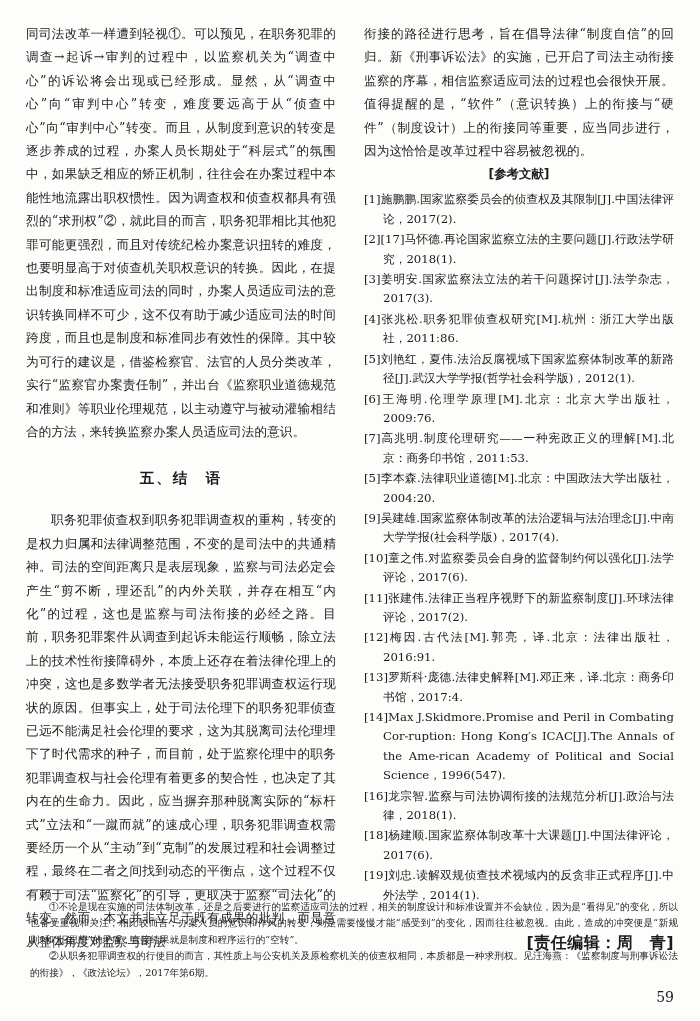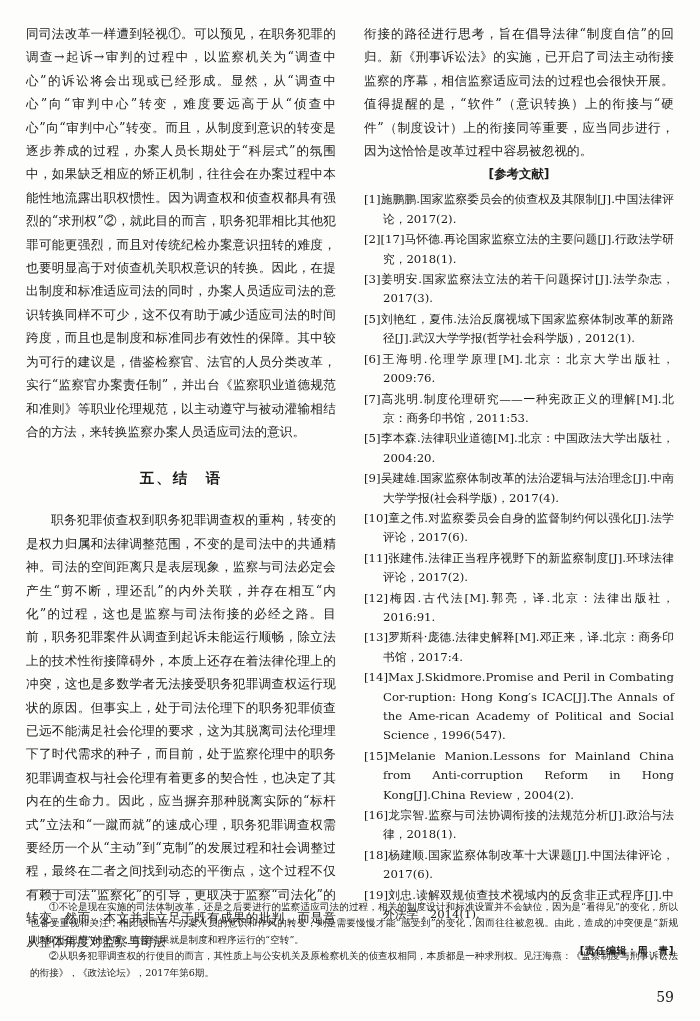--- a/index.html
+++ b/index.html
@@ -76,23 +76,23 @@
     padding-left: 19px;
     text-indent: -19px;
     margin: 0 0 1px 0;
     word-break: break-word;
   }
   .ref-item.latin {
     word-break: normal;
   }
 
   .editor-line {
-    margin-top: 20px;
+    margin-top: 28px;
     text-align: right;
-    font-size: 10px;
+    font-size: 16px;
     font-weight: bold;
     font-family: "DejaVu Sans", "Liberation Sans", sans-serif;
     letter-spacing: 0.5px;
   }
 
   
   .footnotes {
     position: absolute;
     left: 30px;
     top: 889px;
@@ -142,31 +142,31 @@
 
     <div class="col">
       <p class="body-p">衔接的路径进行思考，旨在倡导法律“制度自信”的回归。新《刑事诉讼法》的实施，已开启了司法主动衔接监察的序幕，相信监察适应司法的过程也会很快开展。值得提醒的是，“软件”（意识转换）上的衔接与“硬件”（制度设计）上的衔接同等重要，应当同步进行，因为这恰恰是改革过程中容易被忽视的。</p>
 
       <h3 class="ref-head">[参考文献]</h3>
 
       <ul class="ref-list" id="ref-list">
           <li class="ref-item">[1]施鹏鹏.国家监察委员会的侦查权及其限制[J].中国法律评论，2017(2).</li>
           <li class="ref-item">[2][17]马怀德.再论国家监察立法的主要问题[J].行政法学研究，2018(1).</li>
           <li class="ref-item">[3]姜明安.国家监察法立法的若干问题探讨[J].法学杂志，2017(3).</li>
+          <li class="ref-item">[4]张兆松.职务犯罪侦查权研究[M].杭州：浙江大学出版社，2011:86.</li>
           <li class="ref-item">[5]刘艳红，夏伟.法治反腐视域下国家监察体制改革的新路径[J].武汉大学学报(哲学社会科学版)，2012(1).</li>
           <li class="ref-item">[6]王海明.伦理学原理[M].北京：北京大学出版社，2009:76.</li>
           <li class="ref-item">[7]高兆明.制度伦理研究——一种宪政正义的理解[M].北京：商务印书馆，2011:53.</li>
           <li class="ref-item">[5]李本森.法律职业道德[M].北京：中国政法大学出版社，2004:20.</li>
           <li class="ref-item">[9]吴建雄.国家监察体制改革的法治逻辑与法治理念[J].中南大学学报(社会科学版)，2017(4).</li>
           <li class="ref-item">[10]童之伟.对监察委员会自身的监督制约何以强化[J].法学评论，2017(6).</li>
           <li class="ref-item">[11]张建伟.法律正当程序视野下的新监察制度[J].环球法律评论，2017(2).</li>
           <li class="ref-item">[12]梅因.古代法[M].郭亮，译.北京：法律出版社，2016:91.</li>
           <li class="ref-item">[13]罗斯科·庞德.法律史解释[M].邓正来，译.北京：商务印书馆，2017:4.</li>
           <li class="ref-item latin">[14]Max J.Skidmore.Promise and Peril in Combating Cor⁃ruption: Hong Kong′s ICAC[J].The Annals of the Ame⁃rican Academy of Political and Social Science，1996(547).</li>
-          <li class="ref-item latin">[15]Melanie Manion.Lessons for Mainland China from Anti⁃corruption Reform in Hong Kong[J].China Review，2004(2).</li>
           <li class="ref-item">[16]龙宗智.监察与司法协调衔接的法规范分析[J].政治与法律，2018(1).</li>
           <li class="ref-item">[18]杨建顺.国家监察体制改革十大课题[J].中国法律评论，2017(6).</li>
           <li class="ref-item">[19]刘忠.读解双规侦查技术视域内的反贪非正式程序[J].中外法学，2014(1).</li>
         </ul>
 
       <div class="editor-line">[责任编辑：周　青]</div>
     </div>
   </div>
 
   <div class="footnotes">

